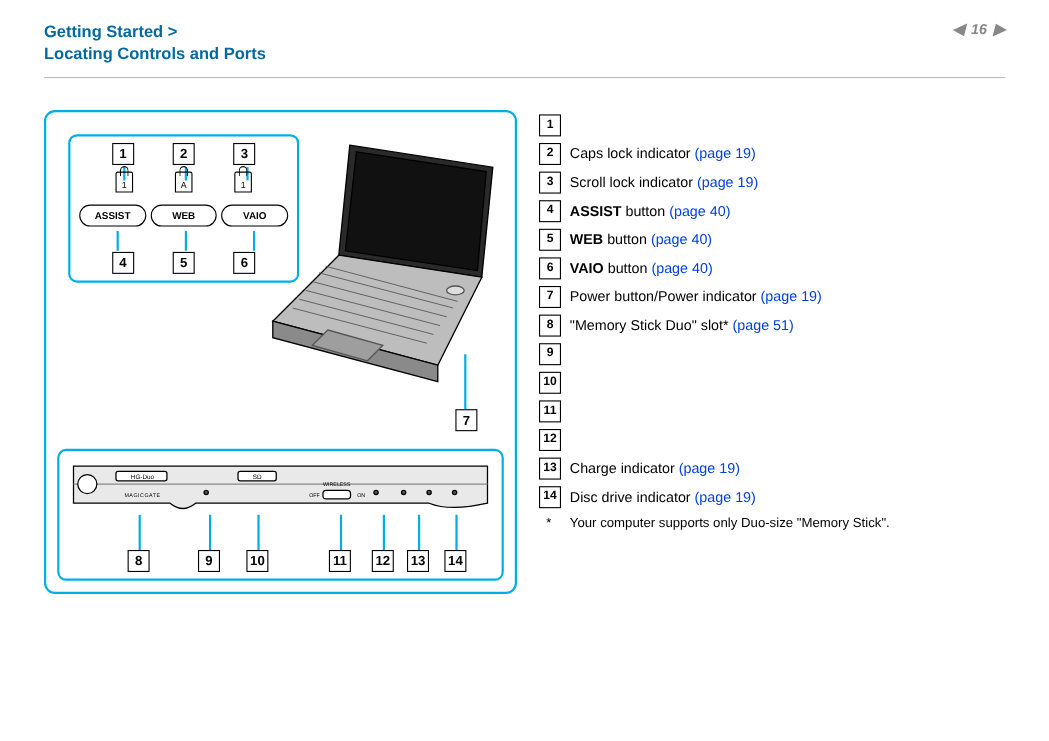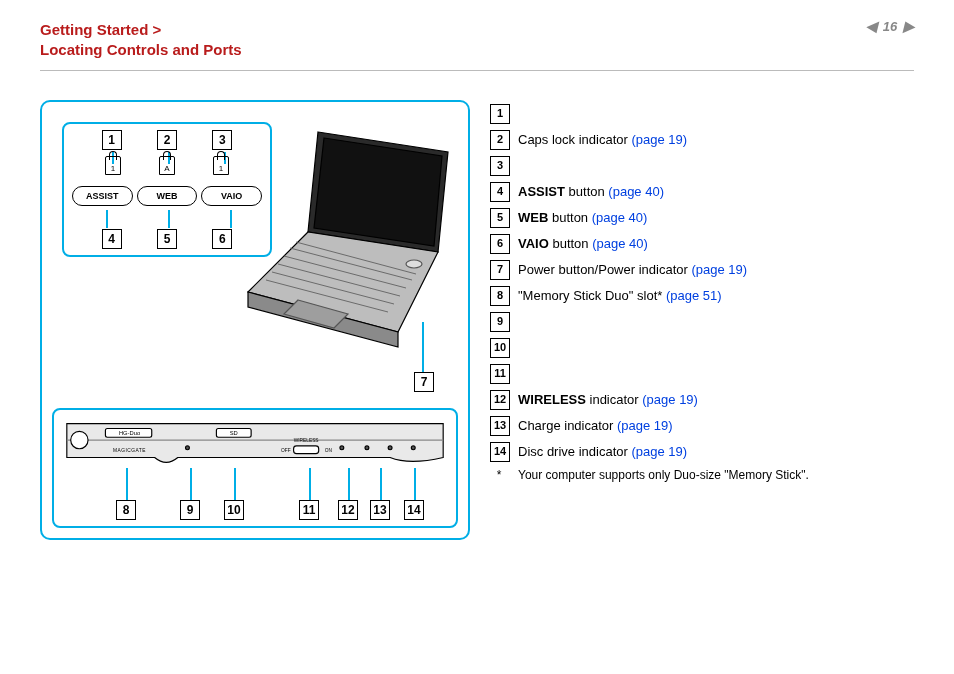--- a/index.html
+++ b/index.html
@@ -15,21 +15,21 @@
   }
   .header {
     position: absolute;
     top: 20px;
     left: 40px;
     right: 40px;
     height: 50px;
     border-bottom: 1px solid #bbb;
   }
   .breadcrumb {
-    color: #b91c1c;
+    color: #0369a1;
     font-weight: bold;
     font-size: 15px;
     line-height: 1.3;
   }
   .pagenum-wrap {
     position: absolute;
     top: 18px;
     right: 40px;
     display: flex;
     align-items: center;
@@ -367,20 +367,21 @@
   <div class="legend" id="legend">
       <div class="legend-row">
         <span class="ln">1</span>
       </div>
       <div class="legend-row">
         <span class="ln">2</span>
         <span class="txt">Caps lock indicator <span class="pagelink">(page 19)</span></span>
       </div>
       <div class="legend-row">
         <span class="ln">3</span>
+        <span class="txt">Scroll lock indicator <span class="pagelink">(page 19)</span></span>
       </div>
       <div class="legend-row">
         <span class="ln">4</span>
         <span class="txt"><strong>ASSIST</strong> button <span class="pagelink">(page 40)</span></span>
       </div>
       <div class="legend-row">
         <span class="ln">5</span>
         <span class="txt"><strong>WEB</strong> button <span class="pagelink">(page 40)</span></span>
       </div>
       <div class="legend-row">
@@ -399,21 +400,20 @@
         <span class="ln">9</span>
       </div>
       <div class="legend-row">
         <span class="ln">10</span>
       </div>
       <div class="legend-row">
         <span class="ln">11</span>
       </div>
       <div class="legend-row">
         <span class="ln">12</span>
-        <span class="txt"><strong>WIRELESS</strong> indicator <span class="pagelink">(page 19)</span></span>
       </div>
       <div class="legend-row">
         <span class="ln">13</span>
         <span class="txt">Charge indicator <span class="pagelink">(page 19)</span></span>
       </div>
       <div class="legend-row">
         <span class="ln">14</span>
         <span class="txt">Disc drive indicator <span class="pagelink">(page 19)</span></span>
       </div>
       <div class="footnote">

